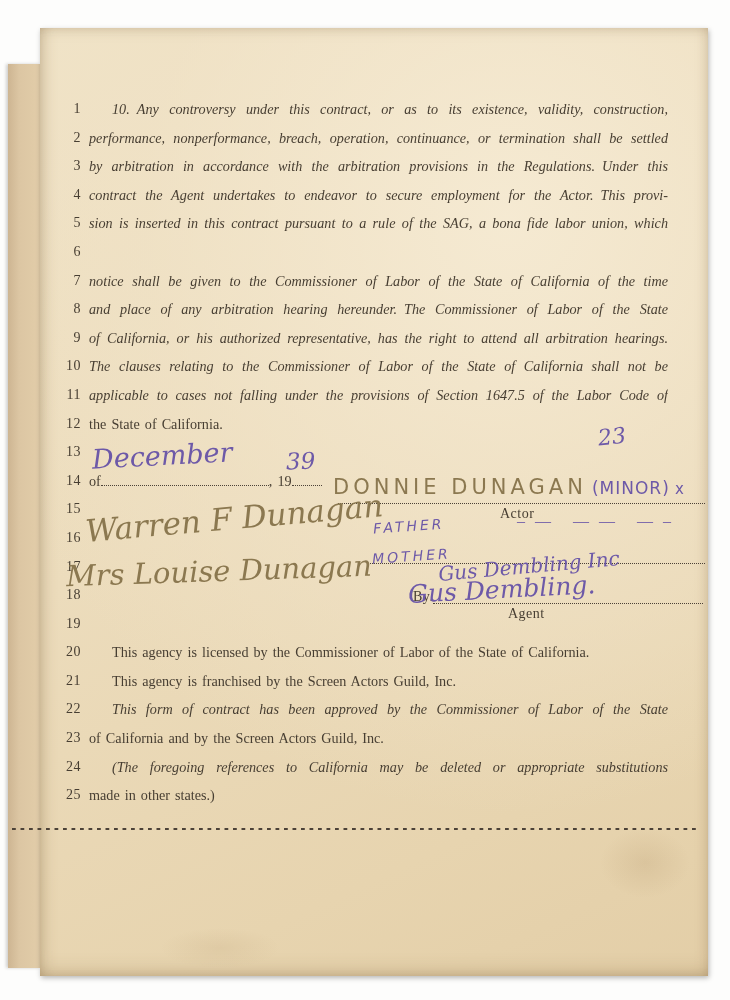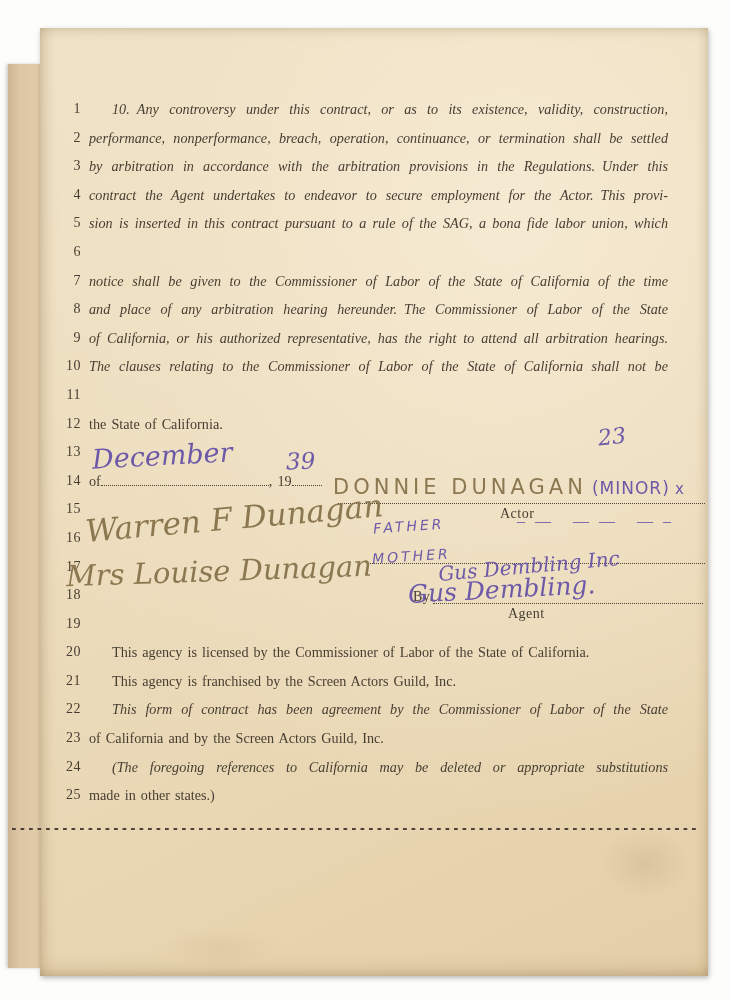--- a/index.html
+++ b/index.html
@@ -135,20 +135,21 @@
         <div class="row">
           <span class="num">9</span>
           <div class="txt j">of California, or his authorized representative, has the right to attend all arbitration hearings.</div>
         </div>
         <div class="row">
           <span class="num">10</span>
           <div class="txt j">The clauses relating to the Commissioner of Labor of the State of California shall not be</div>
         </div>
         <div class="row">
           <span class="num">11</span>
+          <div class="txt j">applicable to cases not falling under the provisions of Section 1647.5 of the Labor Code of</div>
         </div>
         <div class="row">
           <span class="num">12</span>
           <div class="txt">the State of California.</div>
         </div>
         <div class="row">
           <span class="num">13</span>
         </div>
         <div class="row">
           <span class="num">14</span>
@@ -177,21 +178,21 @@
         <div class="row">
           <span class="num">20</span>
           <div class="txt ind">This agency is licensed by the Commissioner of Labor of the State of California.</div>
         </div>
         <div class="row">
           <span class="num">21</span>
           <div class="txt ind">This agency is franchised by the Screen Actors Guild, Inc.</div>
         </div>
         <div class="row">
           <span class="num">22</span>
-          <div class="txt j ind">This form of contract has been agreement by the Commissioner of Labor of the State</div>
+          <div class="txt j ind">This form of contract has been approved by the Commissioner of Labor of the State</div>
         </div>
         <div class="row">
           <span class="num">23</span>
           <div class="txt">of California and by the Screen Actors Guild, Inc.</div>
         </div>
         <div class="row">
           <span class="num">24</span>
           <div class="txt j ind">(The foregoing references to California may be deleted or appropriate substitutions</div>
         </div>
         <div class="row">

